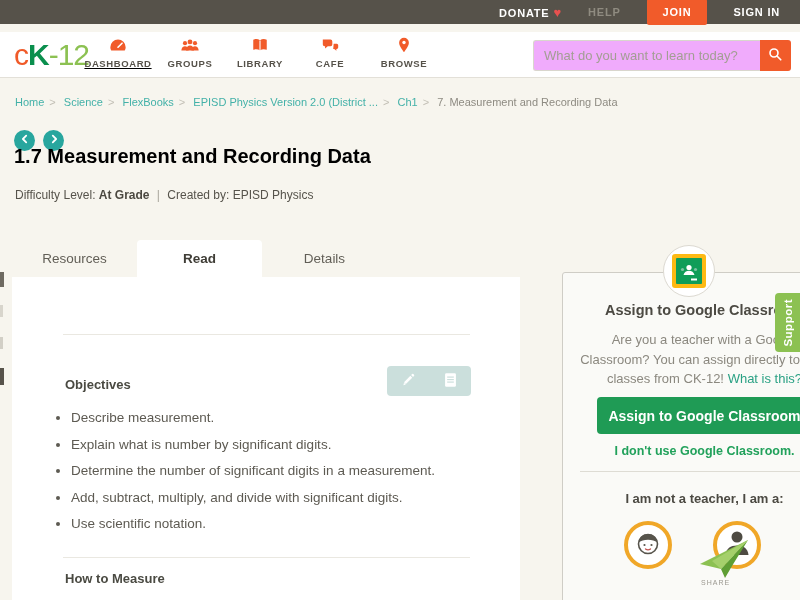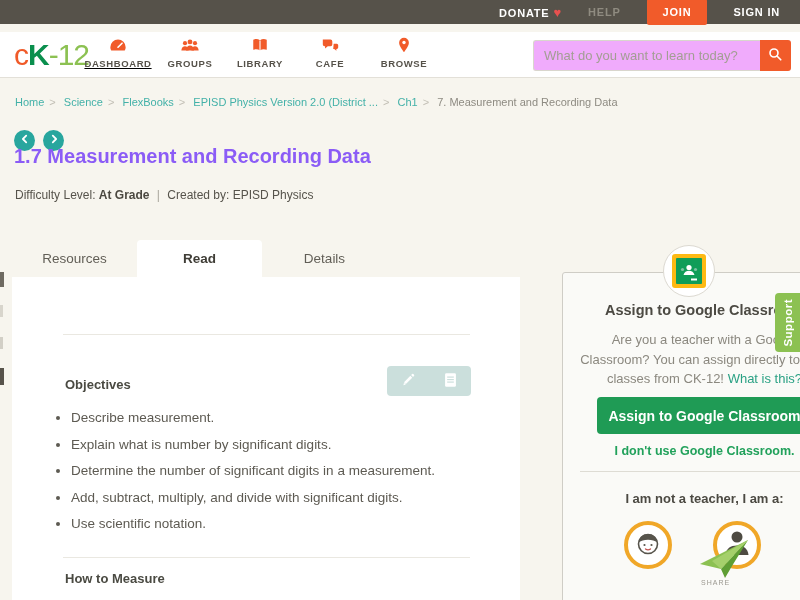--- a/index.html
+++ b/index.html
@@ -59,21 +59,21 @@
   .crumb { color:#43b1a8; cursor:pointer; }
   .crumb-sep { color:#c2bfb5; margin:0 5px; }
   .crumb-current { color:#8e8b82; }
 
   
   .arrow-btn {
     top:130px; width:21px; height:21px; border-radius:50%; background:#28a69e;
     border:none; cursor:pointer; display:flex; align-items:center; justify-content:center;
     padding:0;
   }
-  .page-title { left:14px; top:145px; font-size:20px; font-weight:bold; color:#8b5cf6; }
+  .page-title { left:14px; top:145px; font-size:20px; font-weight:bold; color:#000000; }
   .page-meta { left:15px; top:188px; font-size:12px; color:#56534b; }
   .page-meta b { color:#4b4840; }
   .meta-sep { color:#a9a69c; margin:0 4px; }
 
   
   .tabs { left:12px; top:240px; display:flex; }
   .tab {
     width:125px; height:37px; line-height:37px; text-align:center;
     font-size:13.5px; color:#615e56; cursor:pointer;
   }

